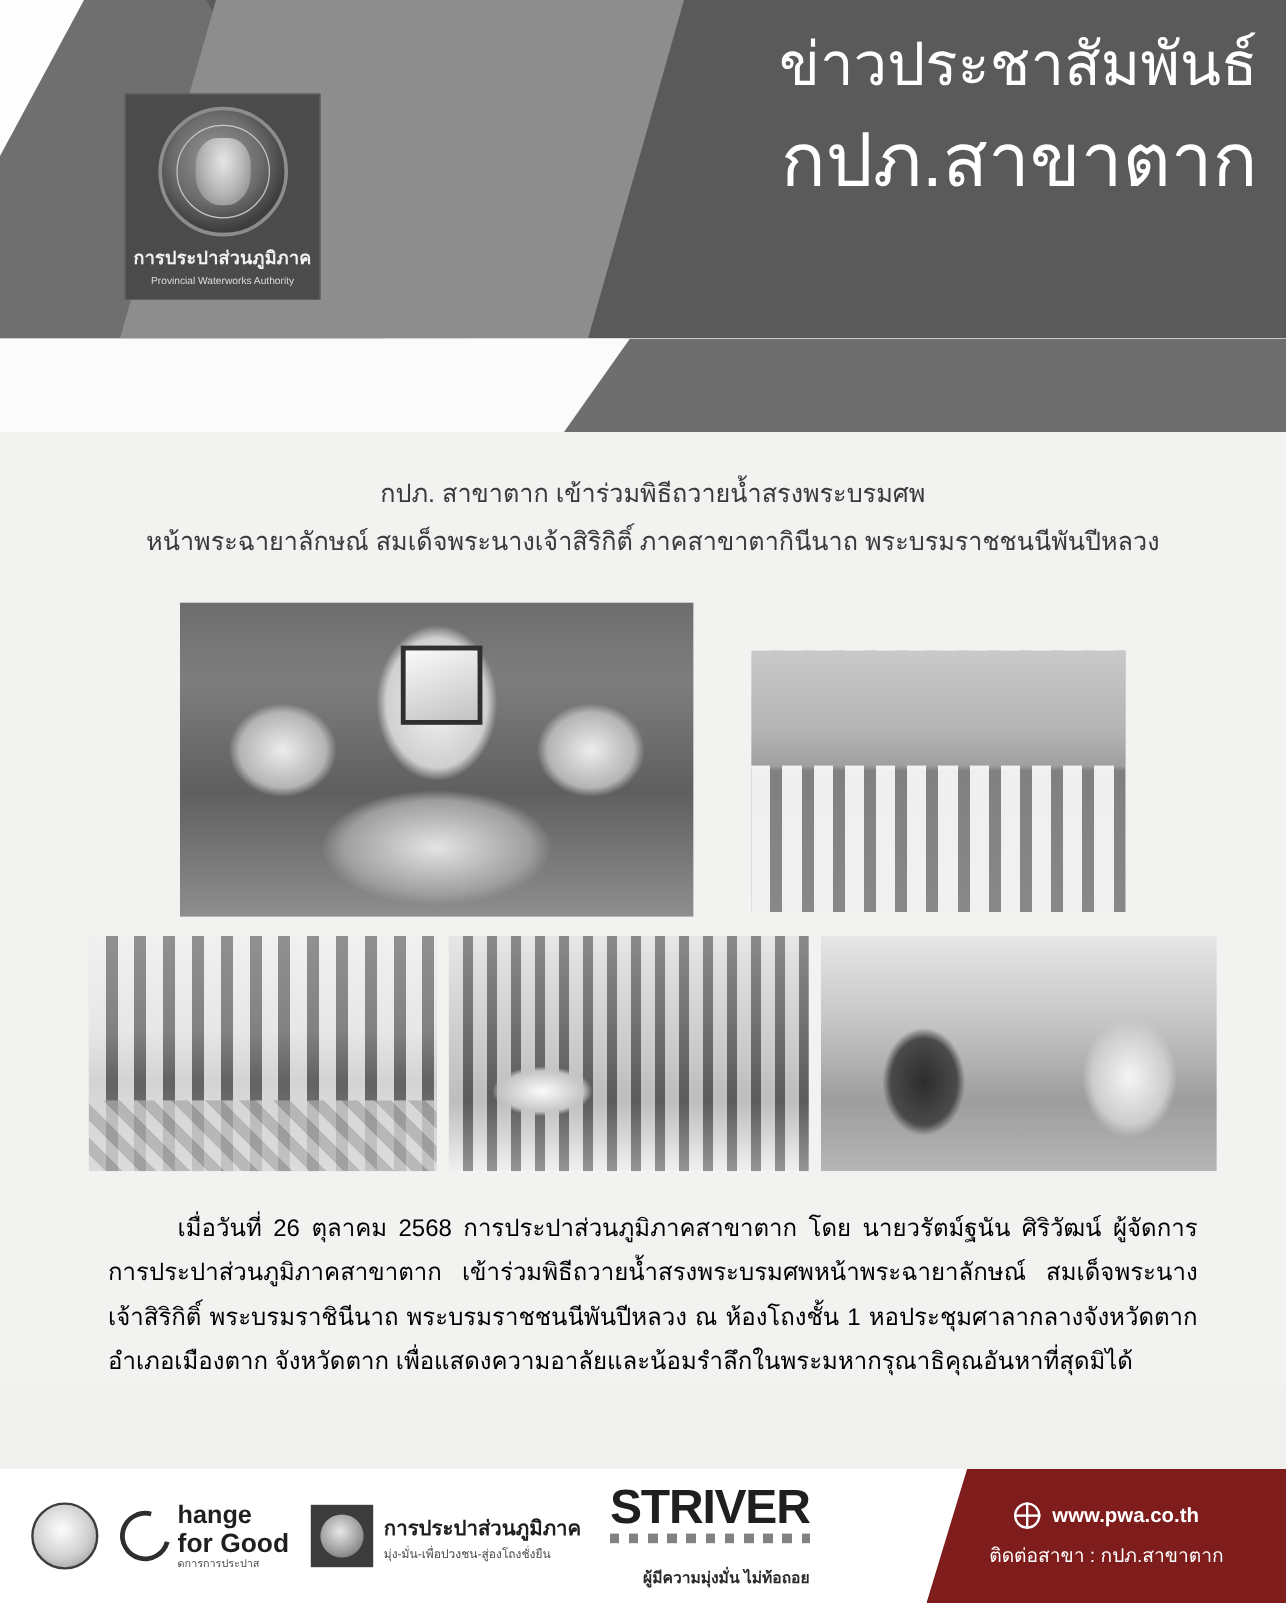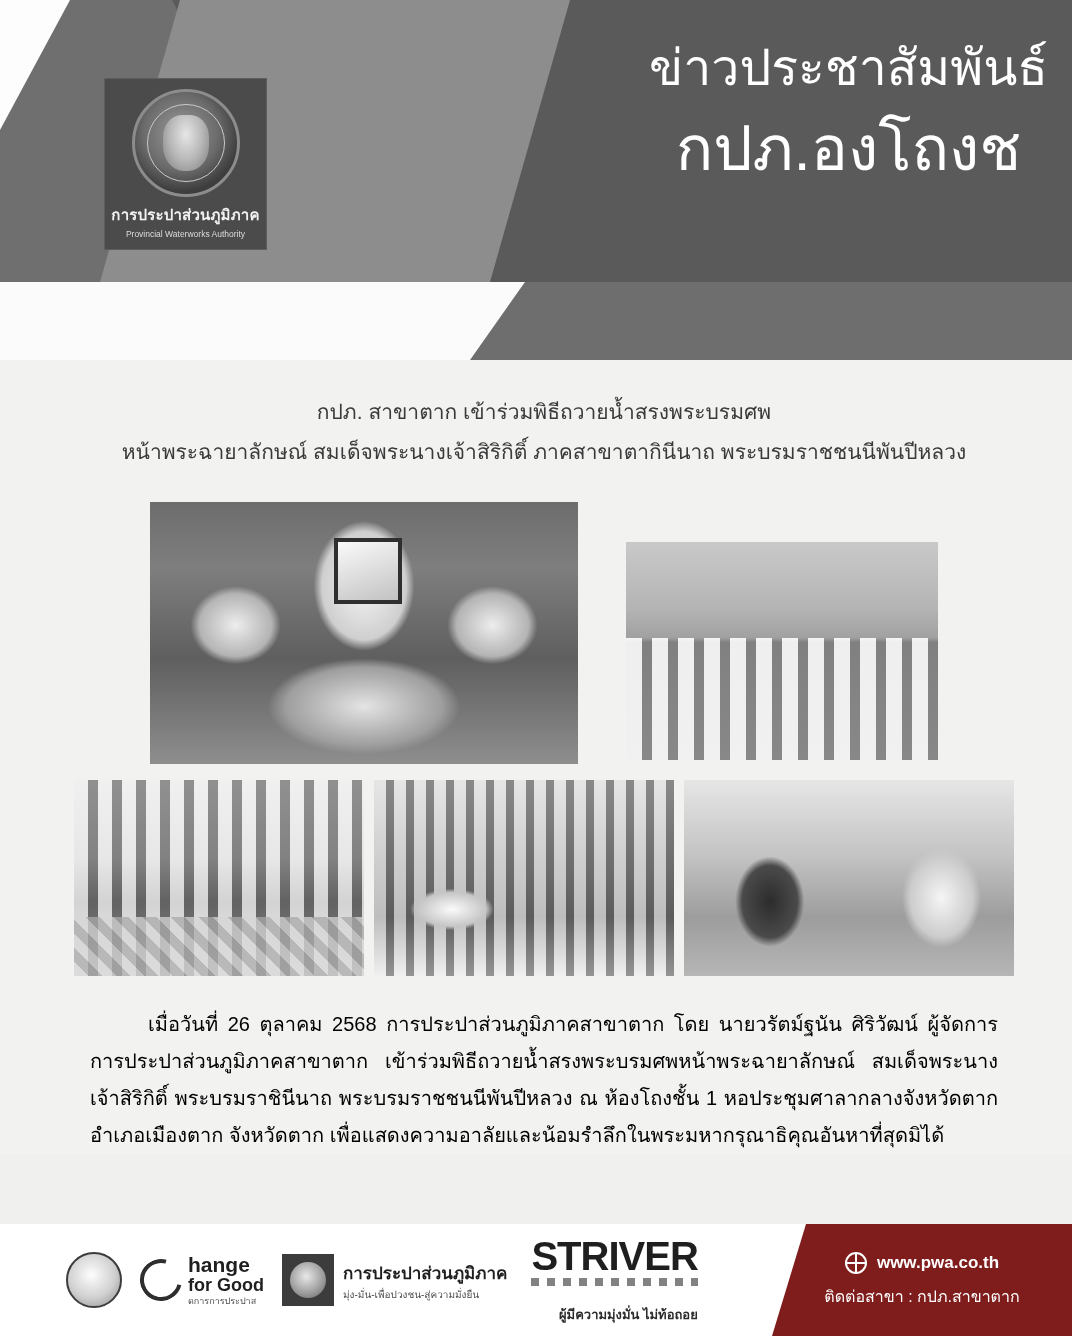--- a/index.html
+++ b/index.html
@@ -105,22 +105,22 @@
     letter-spacing: .2px;
   }
   .logo-text-en {
     color: #dcdcdc;
     font-size: 8.5px;
     margin-top: 2px;
   }
 
   .hdr-title-wrap {
     position: absolute;
-    top: 40px; right: 24px;
-    text-align: center;
+    top: 26px; right: 24px;
+    text-align: right;
     color: #ffffff;
     z-index: 5;
   }
   .hdr-title-1 {
     font-size: 50px;
     line-height: 1.15;
     font-weight: normal;
   }
   .hdr-title-2 {
     font-size: 62px;
@@ -241,21 +241,20 @@
   .body-text .indent { display: inline-block; width: 58px; }
 
   
   .footer {
     position: absolute;
     left: 0; bottom: 0;
     width: 1072px; height: 112px;
     background: #ffffff;
     display: flex;
     align-items: center;
-    padding-left: 40px;
   }
   .footer-left {
     display: flex;
     align-items: center;
     gap: 18px;
     padding-left: 26px;
     flex: 1;
   }
   .f-logo-garuda {
     width: 56px; height: 56px;
@@ -268,21 +267,21 @@
   }
   .f-change-c {
     width: 42px; height: 42px;
     border-radius: 50%;
     border: 4px solid #2e2e2e;
     border-right-color: transparent;
     transform: rotate(-30deg);
   }
   .f-change-txt { line-height: 1.05; }
   .f-change-txt .l1 { font-size: 21px; font-weight: bold; color: #1f1f1f; }
-  .f-change-txt .l2 { font-size: 18px; font-weight: bold; color: #1f1f1f; }
+  .f-change-txt .l2 { font-size: 22px; font-weight: bold; color: #1f1f1f; }
   .f-change-txt .l3 { font-size: 9px; color: #4a4a4a; margin-top: 2px; }
 
   .f-pwa {
     display: flex; align-items: center; gap: 9px;
   }
   .f-pwa-seal {
     width: 52px; height: 52px;
     background: #3c3c3c;
     display: flex; align-items: center; justify-content: center;
   }
@@ -352,21 +351,21 @@
   <div class="logo-box">
     <div class="logo-seal">
       <div class="logo-seal-inner"></div>
     </div>
     <div class="logo-text-th">การประปาส่วนภูมิภาค</div>
     <div class="logo-text-en">Provincial Waterworks Authority</div>
   </div>
 
   <div class="hdr-title-wrap">
     <div class="hdr-title-1">ข่าวประชาสัมพันธ์</div>
-    <div class="hdr-title-2">กปภ.องโถงช</div>
+    <div class="hdr-title-2">กปภ.สาขาตาก</div>
   </div>
 </div>
 
 <div class="content">
 
   <div class="subtitle">กปภ. สาขาตาก เข้าร่วมพิธีถวายน้ำสรงพระบรมศพ</div>
   <div class="subtitle">หน้าพระฉายาลักษณ์ สมเด็จพระนางเจ้าสิริกิติ์ ภาคสาขาตากินีนาถ พระบรมราชชนนีพันปีหลวง</div>
 
   <div class="photos">
     <div class="row-1">
@@ -408,21 +407,21 @@
         <div class="l3">ดการการประปาส</div>
       </div>
     </div>
 
     <div class="f-pwa">
       <div class="f-pwa-seal">
         <div class="f-pwa-seal-in"></div>
       </div>
       <div class="f-pwa-txt">
         <div class="t1">การประปาส่วนภูมิภาค</div>
-        <div class="t2">มุ่ง-มั่น-เพื่อปวงชน-สู่ความมั่งยืน</div>
+        <div class="t2">มุ่ง-มั่น-เพื่อปวงชน-สู่องโถงชั่งยืน</div>
       </div>
     </div>
 
     <div class="f-striver">
       <div class="s1">STRIVER</div>
       <div class="s-wave"></div>
       <div class="s2">ผู้มีความมุ่งมั่น ไม่ท้อถอย</div>
     </div>
   </div>
 

